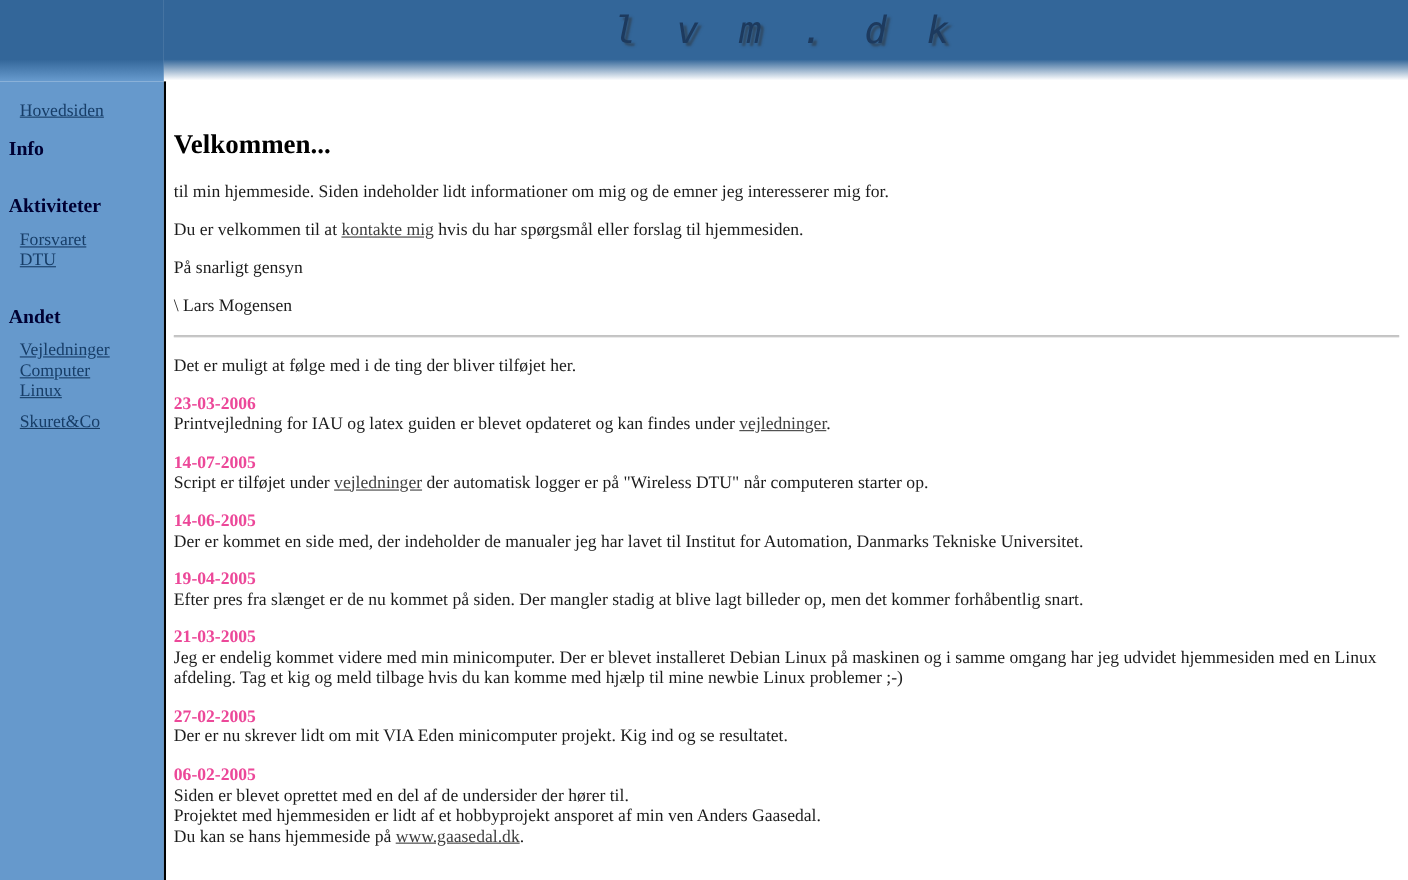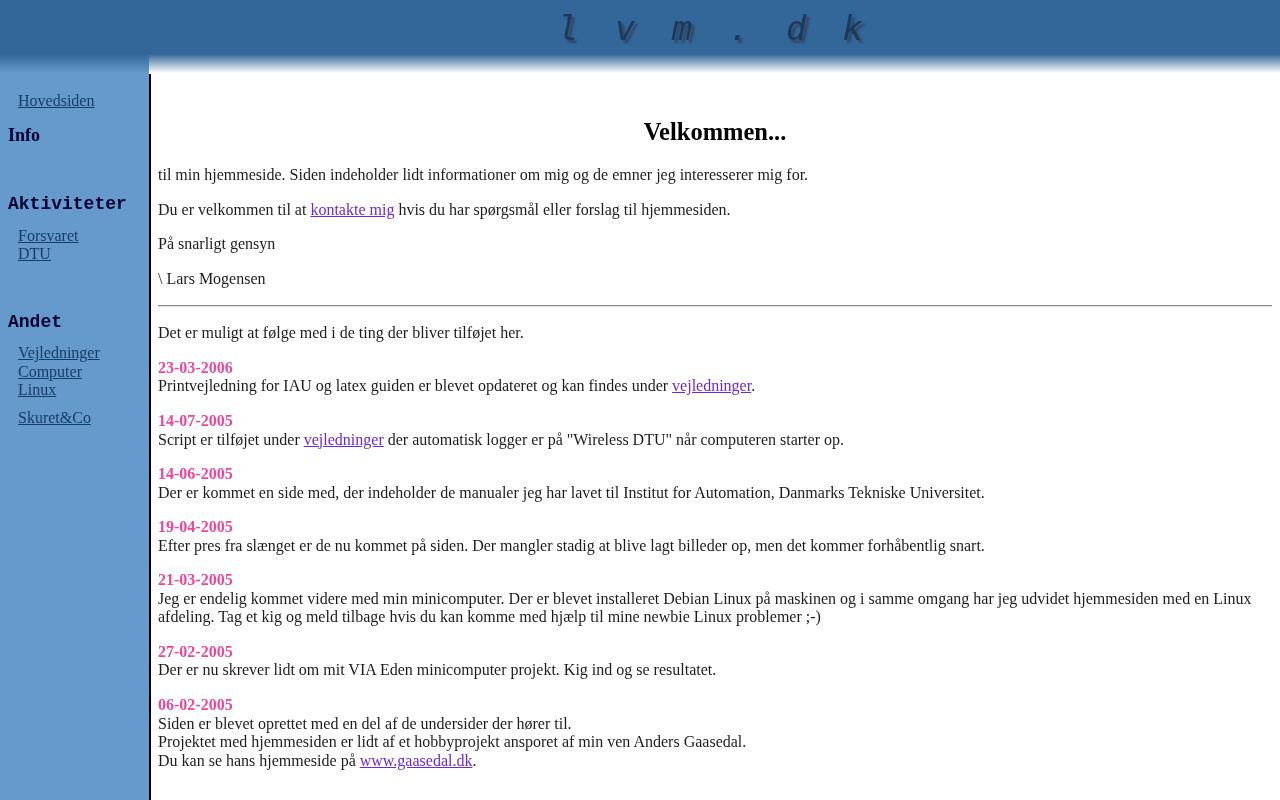--- a/index.html
+++ b/index.html
@@ -47,41 +47,40 @@
   }
   .sidebar p { margin: 10px; line-height: 1.15; }
   .side-home { margin-top: 2px; }
   .sidebar h3 {
     font-size: 18px;
     font-weight: bold;
     color: #000033;
     margin: 15px 0 12px 0;
     line-height: 1.15;
   }
-  .sidebar h3.h3-spaced { margin-top: 48px; font-family: Liberation Mono, monospace; }
+  .sidebar h3.h3-spaced { margin-top: 31px; }
   .side-skuret { margin-top: 16px; }
   .sidebar a { color: #173d67; text-decoration: underline; }
 
   .divider { width: 2px; background: #000000; }
 
   .content {
     flex: 1;
     background: #ffffff;
     padding: 0 8px 20px 7px;
   }
   .content h1 {
     font-size: 24.5px;
     font-weight: bold;
     color: #000000;
     margin: 44px 0 20px 0;
     line-height: 1.15;
-    text-align: center;
   }
   .content p { margin: 16px 0; line-height: 1.16; }
-  .content a { color: #6d28d9; text-decoration: underline; }
+  .content a { color: #404040; text-decoration: underline; }
   .content b { color: #ec4899; }
   hr.rule {
     border: none;
     border-top: 1px solid #878787;
     border-bottom: 1px solid #e2e2e2;
     height: 0;
     margin: 17px 0;
   }
 </style>
 </head>

